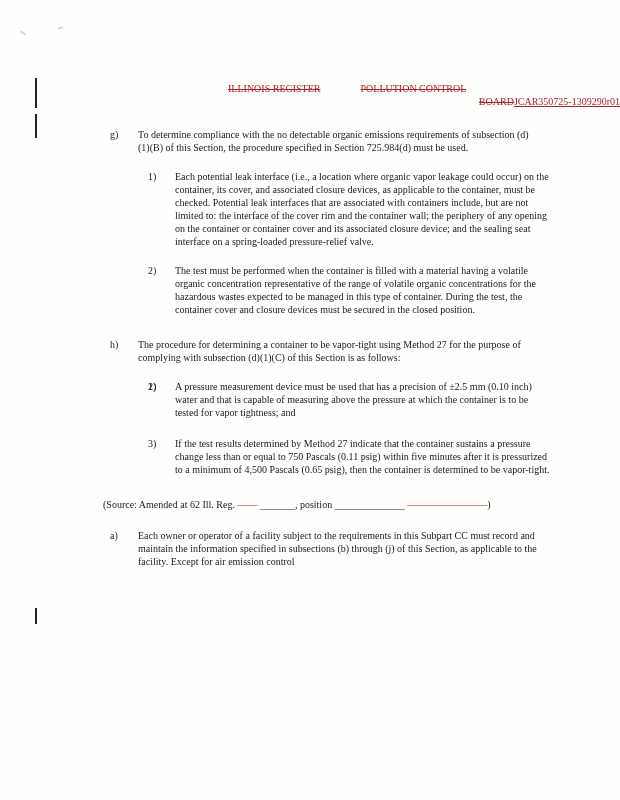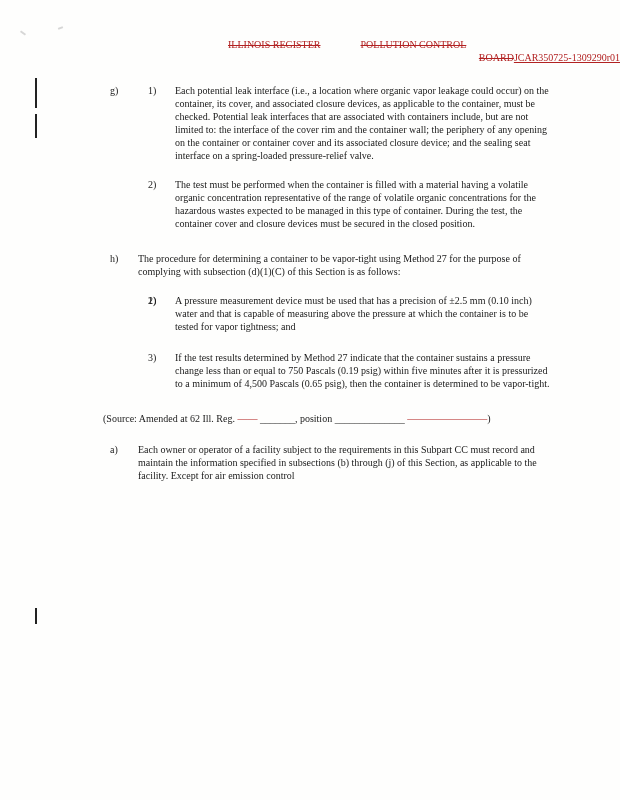--- a/index.html
+++ b/index.html
@@ -19,21 +19,21 @@
 
   .changebar { position:absolute; left:35px; width:2px; background:#222; }
   .cb1 { top:78px;  height:30px; }
   .cb2 { top:114px; height:24px; }
   .cb3 { top:608px; height:16px; }
 
   .red    { color:#b22222; }
   .strike { text-decoration:line-through; }
   .ins    { text-decoration:underline; }
 
-  .header { padding-top:38px; font-size:10px; line-height:13px; white-space:nowrap; }
+  .header { padding-top:82px; font-size:10px; line-height:13px; white-space:nowrap; }
   .h-line1 { padding-left:228px; }
   .h-line1 .gap { display:inline-block; width:40px; }
   .h-line2 { padding-left:65px;text-align:right; }
   .h-line3 { text-align:center; padding-right:20px; margin-top:12px; }
 
   .content { padding:0 78px 0 65px; font-size:10px; line-height:13px; margin-top:20px; }
 
   .para  { position:relative; margin-bottom:16px; }
   .lvl1  { margin-left:45px; padding-left:28px; width:430px; }
   .lvl2  { margin-left:83px; padding-left:27px; width:402px; }
@@ -62,20 +62,21 @@
     </div>
     <div class="h-line2">
       <span class="red strike">BOARD</span><span class="red ins">JCAR350725-1309290r01</span>
     </div>
   </div>
 
   <div class="content">
 
     <div class="para lvl1">
       <span class="plabel">g)</span>
+      <span>To determine compliance with the no detectable organic emissions requirements of subsection (d)(1)(B) of this Section, the procedure specified in Section 725.984(d) must be used.</span>
     </div>
 
     <div class="para lvl2">
       <span class="plabel">1)</span>
       <span>Each potential leak interface (i.e., a location where organic vapor leakage could occur) on the container, its cover, and associated closure devices, as applicable to the container, must be checked. Potential leak interfaces that are associated with containers include, but are not limited to: the interface of the cover rim and the container wall; the periphery of any opening on the container or container cover and its associated closure device; and the sealing seat interface on a spring-loaded pressure-relief valve.</span>
     </div>
 
     <div class="para lvl2 mb22">
       <span class="plabel">2)</span>
       <span>The test must be performed when the container is filled with a material having a volatile organic concentration representative of the range of volatile organic concentrations for the hazardous wastes expected to be managed in this type of container. During the test, the container cover and closure devices must be secured in the closed position.</span>
@@ -90,21 +91,21 @@
       <span class="plabel">1)</span>
     </div>
 
     <div class="para lvl2 mb18">
       <span class="plabel">2)</span>
       <span>A pressure measurement device must be used that has a precision of ±2.5 mm (0.10 inch) water and that is capable of measuring above the pressure at which the container is to be tested for vapor tightness; and</span>
     </div>
 
     <div class="para lvl2 mb22">
       <span class="plabel">3)</span>
-      <span>If the test results determined by Method 27 indicate that the container sustains a pressure change less than or equal to 750 Pascals (0.19 psig) within five minutes after it is pressurized to a minimum of 4,500 Pascals (0.65 psig), then the container is determined to be vapor-tight.</span>
+      <span>If the test results determined by Method 27 indicate that the container sustains a pressure change less than or equal to 750 Pascals (0.11 psig) within five minutes after it is pressurized to a minimum of 4,500 Pascals (0.65 psig), then the container is determined to be vapor-tight.</span>
     </div>
 
     <div class="source-line">
       <span>(Source: Amended at 62 Ill. Reg. </span><span class="red">——</span><span> _______</span><span>, position </span><span>______________ </span><span class="red">————————</span><span>)</span>
     </div>
 
 
     <div class="para lvl1">
       <span class="plabel">a)</span>
       <span>Each owner or operator of a facility subject to the requirements in this Subpart CC must record and maintain the information specified in subsections (b) through (j) of this Section, as applicable to the facility. Except for air emission control</span>

